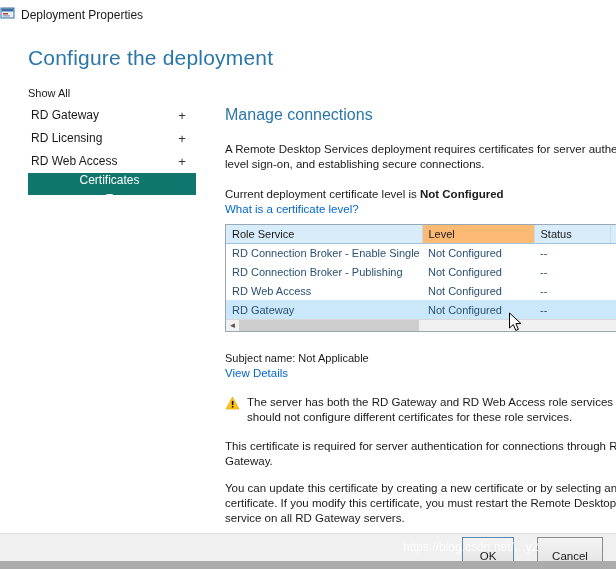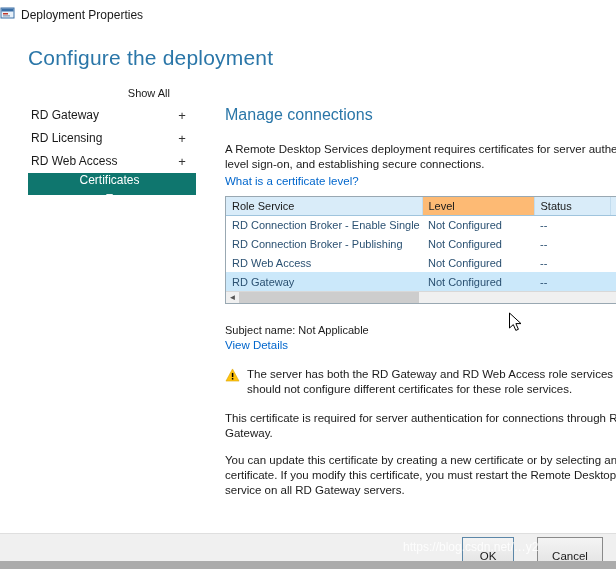--- a/index.html
+++ b/index.html
@@ -22,21 +22,21 @@
 
   
   .page-title {
     position: absolute; top: 46px; left: 28px;
     font-size: 21px; font-weight: normal; color: #2a76a8; letter-spacing: .2px;
   }
 
   
   .sidebar { position: absolute; top: 87px; left: 28px; width: 168px; }
   .show-all {
-    text-align: right; padding-right: 26px; font-size: 11px;
+    text-align: left; padding-right: 26px; font-size: 11px;
     margin-bottom: 5px; color: #1a1a1a; cursor: pointer;
   }
   .side-item {
     display: flex; justify-content: space-between; align-items: center;
     height: 22px; margin-bottom: 1px; padding: 0 8px 0 3px;
     font-size: 12px; color: #1a1a1a; cursor: pointer;
   }
   .side-item .exp { font-size: 13px; color: #333; width: 12px; text-align: center; }
   .side-item.selected { background: #0f766e; color: #fff; flex-direction: column; }
   .side-item.selected .exp { color: #fff; }
@@ -159,20 +159,23 @@
 </div>
 
 <div class="content">
   <div class="section-heading">Manage connections</div>
 
   <div class="intro">
     <div class="line">A Remote Desktop Services deployment requires certificates for server authentication,</div>
     <div class="line">level sign-on, and establishing secure connections.</div>
   </div>
 
+  <div class="level-line">
+    <span>Current deployment certificate level is </span><b>Not Configured</b>
+  </div>
   <div class="link">What is a certificate level?</div>
 
   <div class="table-wrap">
     <table>
       <colgroup>
         <col class="c-role">
           <col class="c-level">
           <col class="c-status">
           <col class="c-state">
       </colgroup>

